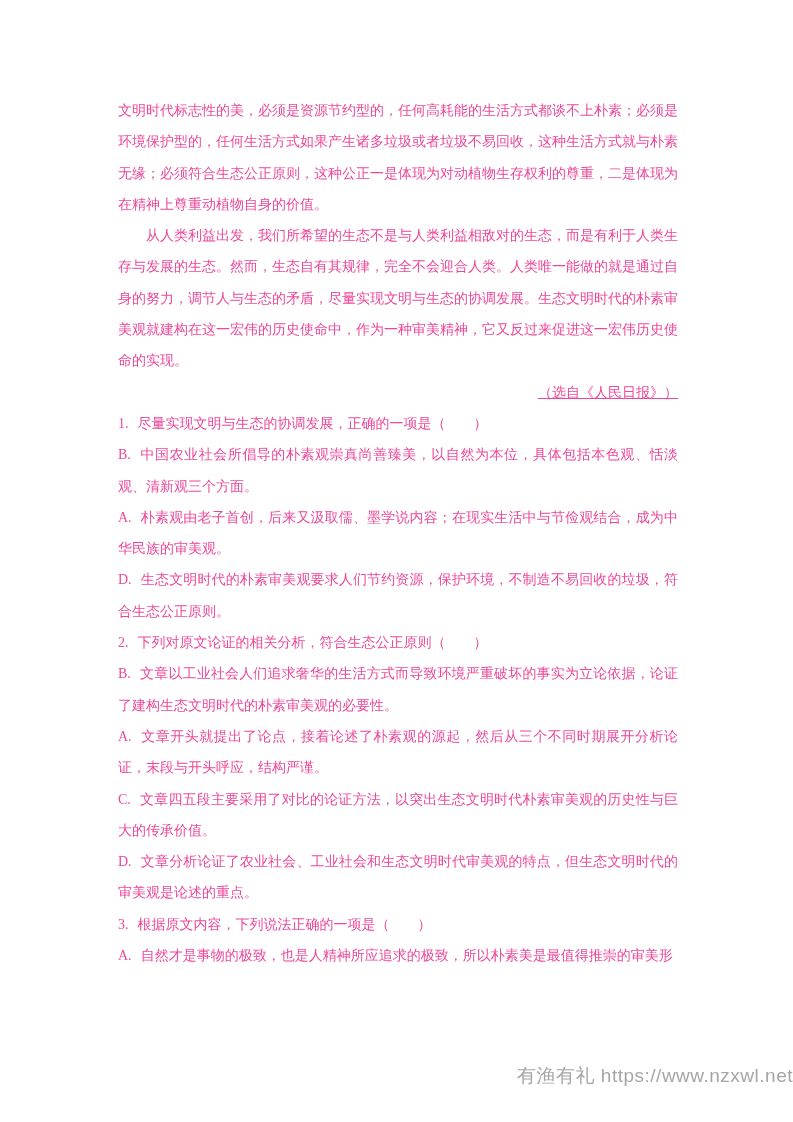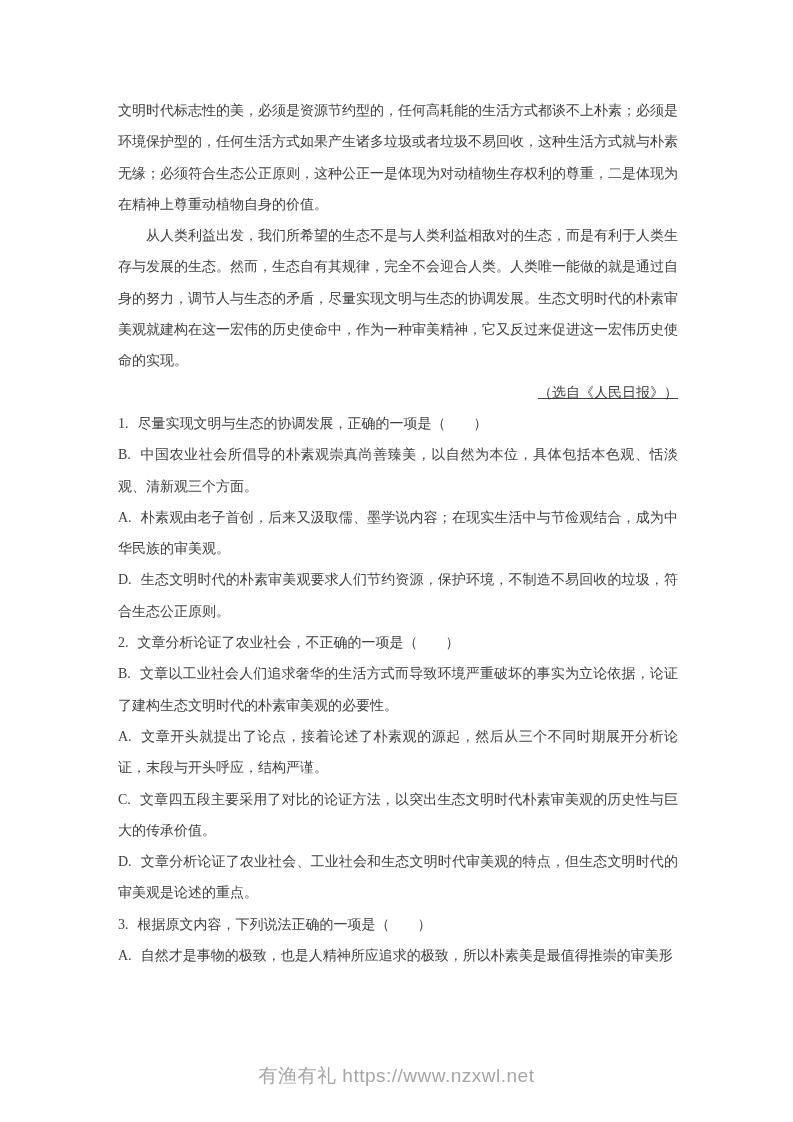--- a/index.html
+++ b/index.html
@@ -14,38 +14,38 @@
     background: #ffffff;
     overflow: hidden;
   }
   .content {
     position: absolute;
     left: 118px;
     top: 95px;
     width: 560px;
     font-size: 14px;
     line-height: 31.3px;
-    color: #404040;
+    color: #ec4899;
   }
   .content p {
     margin: 0;
     text-align: justify;
   }
   p.indent2 { text-indent: 2em; }
   p.source-line {
     text-align: right;
     text-decoration: underline;
   }
   .lbl { margin-right: 0.65em; }
   .footer {
     position: absolute;
     left: 0;
     right: 0;
     top: 1063px;
-    text-align: center;
+    text-align: right;
     font-family: "Liberation Sans", "DejaVu Sans", sans-serif;
     font-size: 19px;
     letter-spacing: 0.5px;
     color: #a6a6a6;
   }
 </style>
 </head>
 <body>
 
 <div class="page">
@@ -64,21 +64,21 @@
       <span class="lbl">B.</span><span>中国农业社会所倡导的朴素观崇真尚善臻美，以自然为本位，具体包括本色观、恬淡观、清新观三个方面。</span>
     </p>
     <p class="option">
       <span class="lbl">A.</span><span>朴素观由老子首创，后来又汲取儒、墨学说内容；在现实生活中与节俭观结合，成为中华民族的审美观。</span>
     </p>
     <p class="option">
       <span class="lbl">D.</span><span>生态文明时代的朴素审美观要求人们节约资源，保护环境，不制造不易回收的垃圾，符合生态公正原则。</span>
     </p>
 
     <p class="stem">
-      <span class="lbl">2.</span><span>文章分析论证了农业社会，不正确的一项是（　　）</span>
+      <span class="lbl">2.</span><span>下列对原文论证的相关分析，符合生态公正原则（　　）</span>
     </p>
     <p class="option">
       <span class="lbl">B.</span><span>文章以工业社会人们追求奢华的生活方式而导致环境严重破坏的事实为立论依据，论证了建构生态文明时代的朴素审美观的必要性。</span>
     </p>
     <p class="option">
       <span class="lbl">A.</span><span>文章开头就提出了论点，接着论述了朴素观的源起，然后从三个不同时期展开分析论证，末段与开头呼应，结构严谨。</span>
     </p>
     <p class="option">
       <span class="lbl">C.</span><span>文章四五段主要采用了对比的论证方法，以突出生态文明时代朴素审美观的历史性与巨大的传承价值。</span>
     </p>

